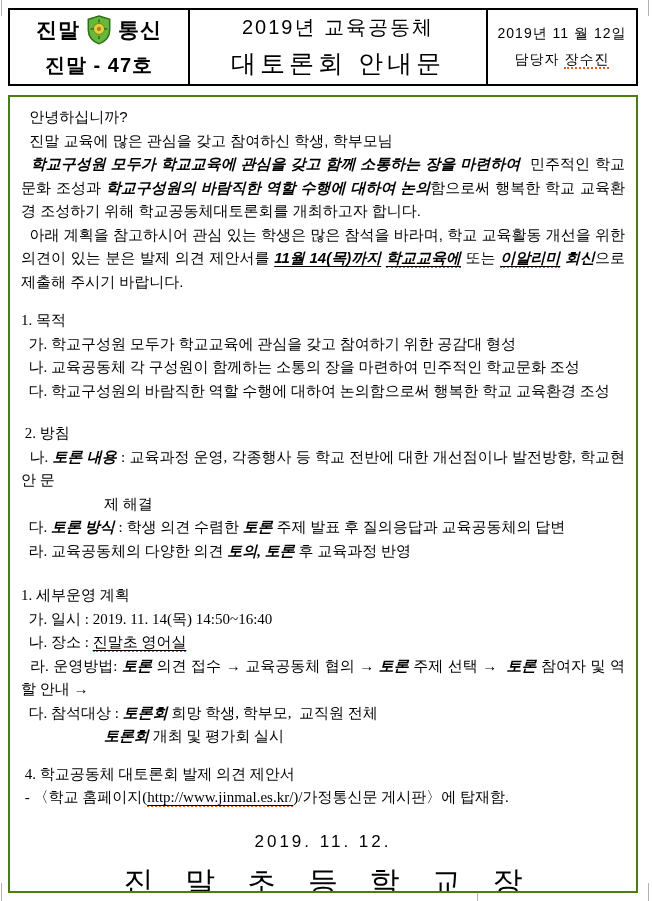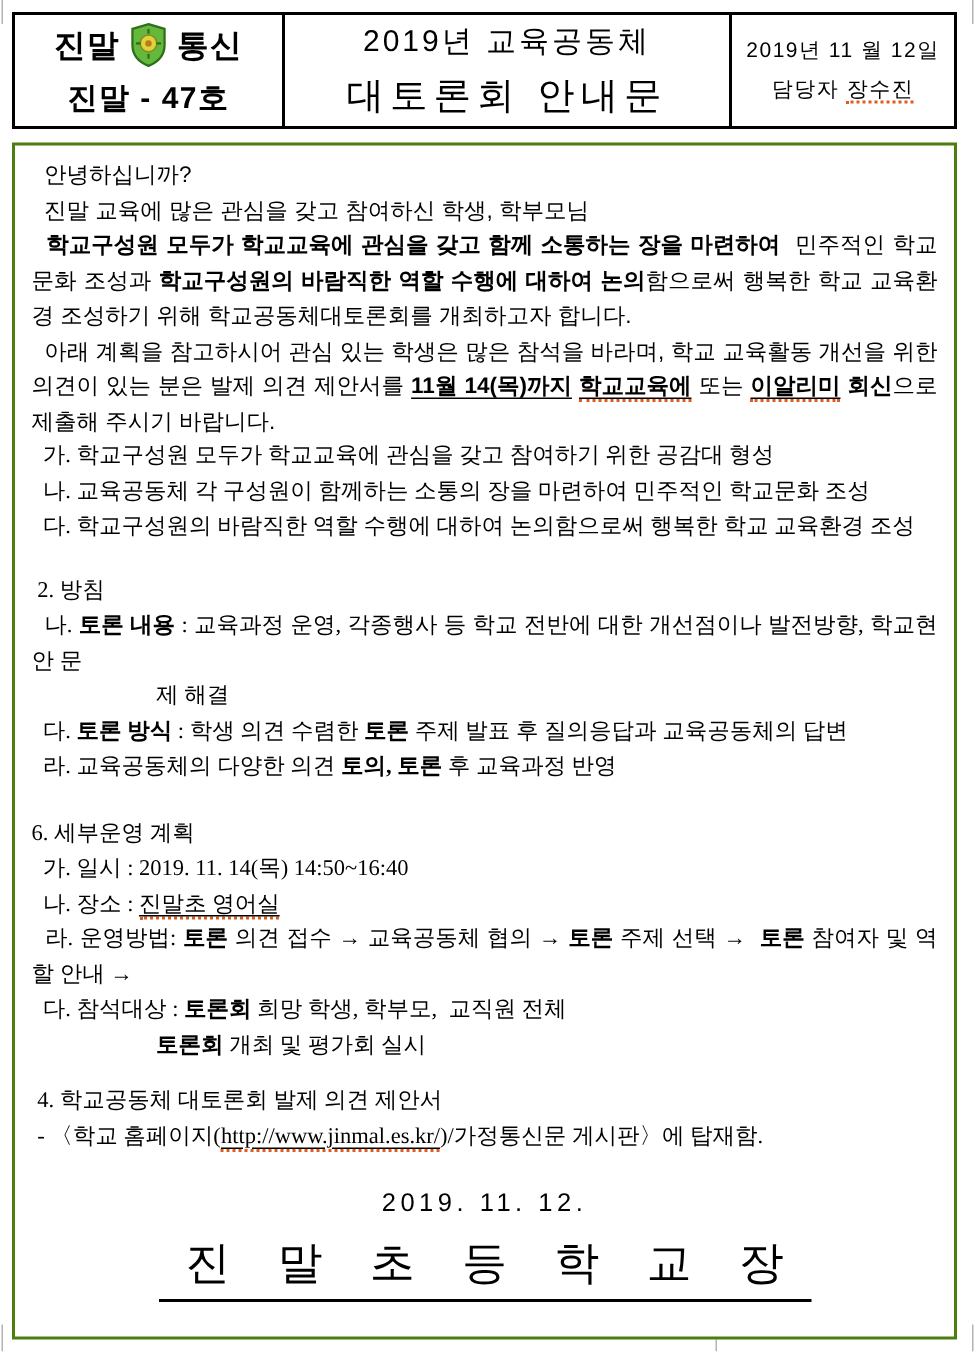--- a/index.html
+++ b/index.html
@@ -29,21 +29,21 @@
   .main{
     position:absolute;left:8px;top:95px;width:630px;height:798px;
     border:2px solid #4d7c0f;box-sizing:border-box;
     padding:8px 11px 0 11px;overflow:hidden;
   }
   .para{
     font-size:15px;line-height:23.5px;white-space:pre-wrap;
     text-align:justify;
   }
   .serif{font-family:"Liberation Serif","DejaVu Serif",serif;}
-  .b{font-weight:bold;}
+  .b{font-weight:bold;font-style:italic;}
   .u{text-decoration:underline;text-underline-offset:3px;}
   .sq{
     border-bottom:2px dotted #e05a1e;
     padding-bottom:0px;
   }
   .u.sq{text-decoration:underline;}
   .footer-date{
     font-size:17px;letter-spacing:3px;text-align:center;margin-top:22px;
   }
   .signature-wrap{text-align:center;margin-top:10px;}
@@ -90,29 +90,30 @@
     <div class="mgr"><span>담당자 </span><span class="sq">장수진</span></div>
   </div>
 </div>
 
 <div class="main">
   <div>
       <div class="para"><span>  안녕하십니까?</span></div>
       <div class="para"><span>  진말 교육에 많은 관심을 갖고 참여하신 학생, 학부모님</span></div>
       <div class="para"><span>  </span><span class="b">학교구성원 모두가 학교교육에 관심을 갖고 함께 소통하는 장을 마련하여</span><span>  민주적인 학교문화 조성과 </span><span class="b">학교구성원의 바람직한 역할 수행에 대하여 논의</span><span>함으로써 행복한 학교 교육환경 조성하기 위해 학교공동체대토론회를 개최하고자 합니다.</span></div>
       <div class="para"><span>  아래 계획을 참고하시어 관심 있는 학생은 많은 참석을 바라며, 학교 교육활동 개선을 위한 의견이 있는 분은 발제 의견 제안서를 </span><span class="b u">11월 14(목)까지</span><span class="b"> </span><span class="b u sq">학교교육에</span><span> 또는 </span><span class="b u sq">이알리미</span><span> </span><span class="b">회신</span><span>으로 제출해 주시기 바랍니다.</span></div>
+      <div class="para serif" style="margin-top: 16px;"><span>1. 목적</span></div>
       <div class="para serif"><span>  가. 학교구성원 모두가 학교교육에 관심을 갖고 참여하기 위한 공감대 형성</span></div>
       <div class="para serif"><span>  나. 교육공동체 각 구성원이 함께하는 소통의 장을 마련하여 민주적인 학교문화 조성</span></div>
       <div class="para serif"><span>  다. 학교구성원의 바람직한 역할 수행에 대하여 논의함으로써 행복한 학교 교육환경 조성</span></div>
       <div class="para serif" style="margin-top: 19px;"><span> 2. 방침</span></div>
       <div class="para serif"><span>  나. </span><span class="b">토론 내용</span><span> : 교육과정 운영, 각종행사 등 학교 전반에 대한 개선점이나 발전방향, 학교현안 문</span></div>
       <div class="para serif" style="padding-left: 83px;"><span>제 해결</span></div>
       <div class="para serif"><span>  다. </span><span class="b">토론 방식</span><span> : 학생 의견 수렴한 </span><span class="b">토론</span><span> 주제 발표 후 질의응답과 교육공동체의 답변</span></div>
       <div class="para serif"><span>  라. 교육공동체의 다양한 의견 </span><span class="b">토의, 토론</span><span> 후 교육과정 반영</span></div>
-      <div class="para serif" style="margin-top: 21px;"><span>6. 세부운영 계획</span></div>
+      <div class="para serif" style="margin-top: 21px;"><span>1. 세부운영 계획</span></div>
       <div class="para serif"><span>  가. 일시 : 2019. 11. 14(목) 14:50~16:40</span></div>
       <div class="para serif"><span>  나. 장소 : </span><span class="u sq">진말초 영어실</span></div>
       <div class="para serif"><span>  라. 운영방법: </span><span class="b">토론</span><span> 의견 접수 → 교육공동체 협의 → </span><span class="b">토론</span><span> 주제 선택 →  </span><span class="b">토론</span><span> 참여자 및 역할 안내 →</span></div>
       <div class="para serif"><span>  다. 참석대상 : </span><span class="b">토론회</span><span> 희망 학생, 학부모,  교직원 전체</span></div>
       <div class="para serif" style="padding-left: 83px;"><span class="b">토론회</span><span> 개최 및 평가회 실시</span></div>
       <div class="para serif" style="margin-top: 14px;"><span> 4. 학교공동체 대토론회 발제 의견 제안서</span></div>
       <div class="para serif"><span> - 〈학교 홈페이지(</span><span class="u sq">http://www.jinmal.es.kr/</span><span>)/가정통신문 게시판〉에 탑재함.</span></div>
     </div>
   <div class="footer-date">2019.  11.  12.</div>
   <div class="signature-wrap">

